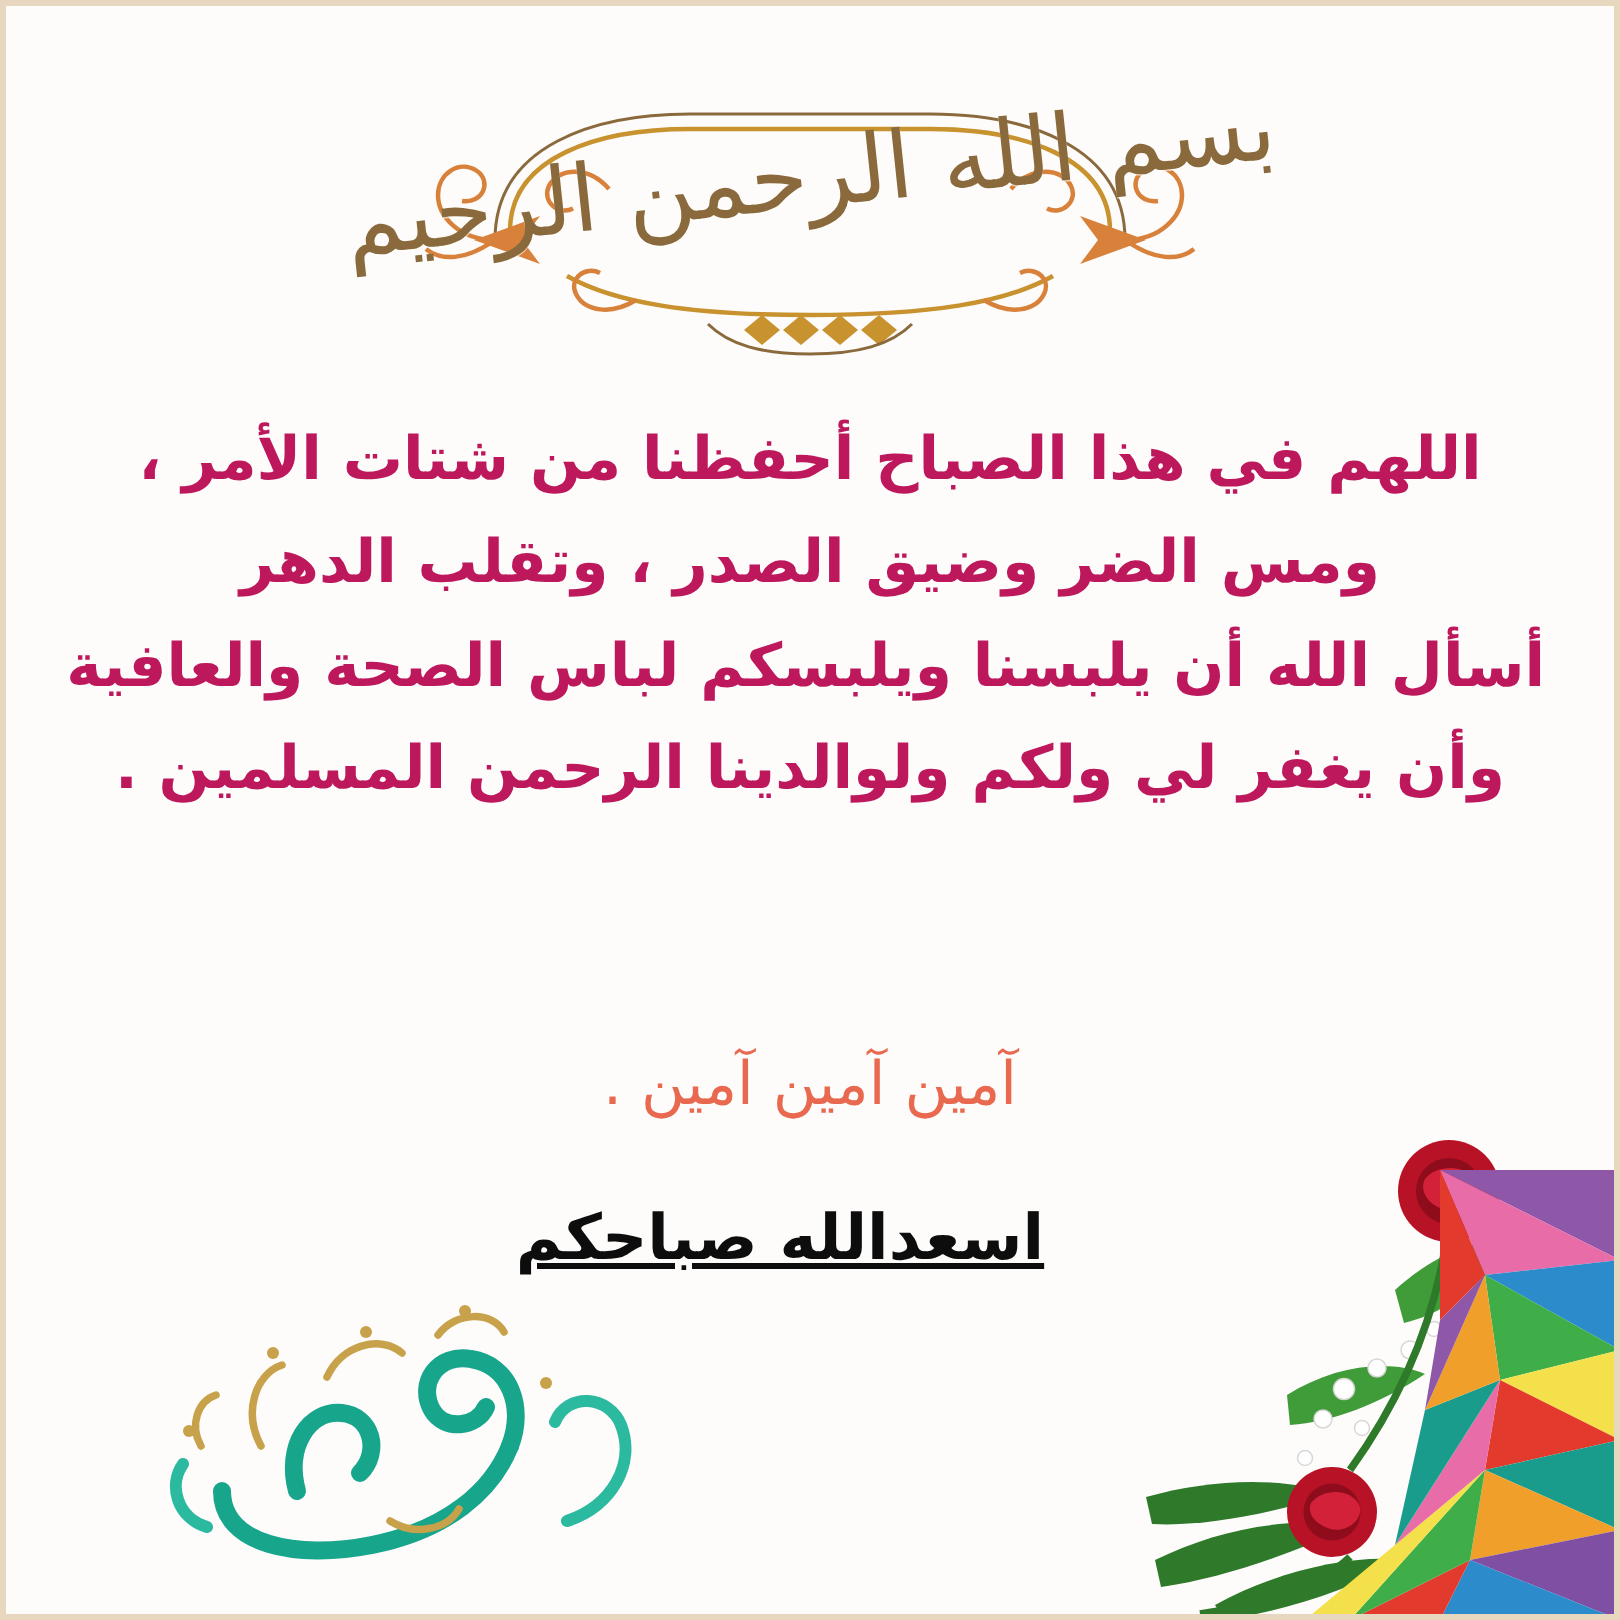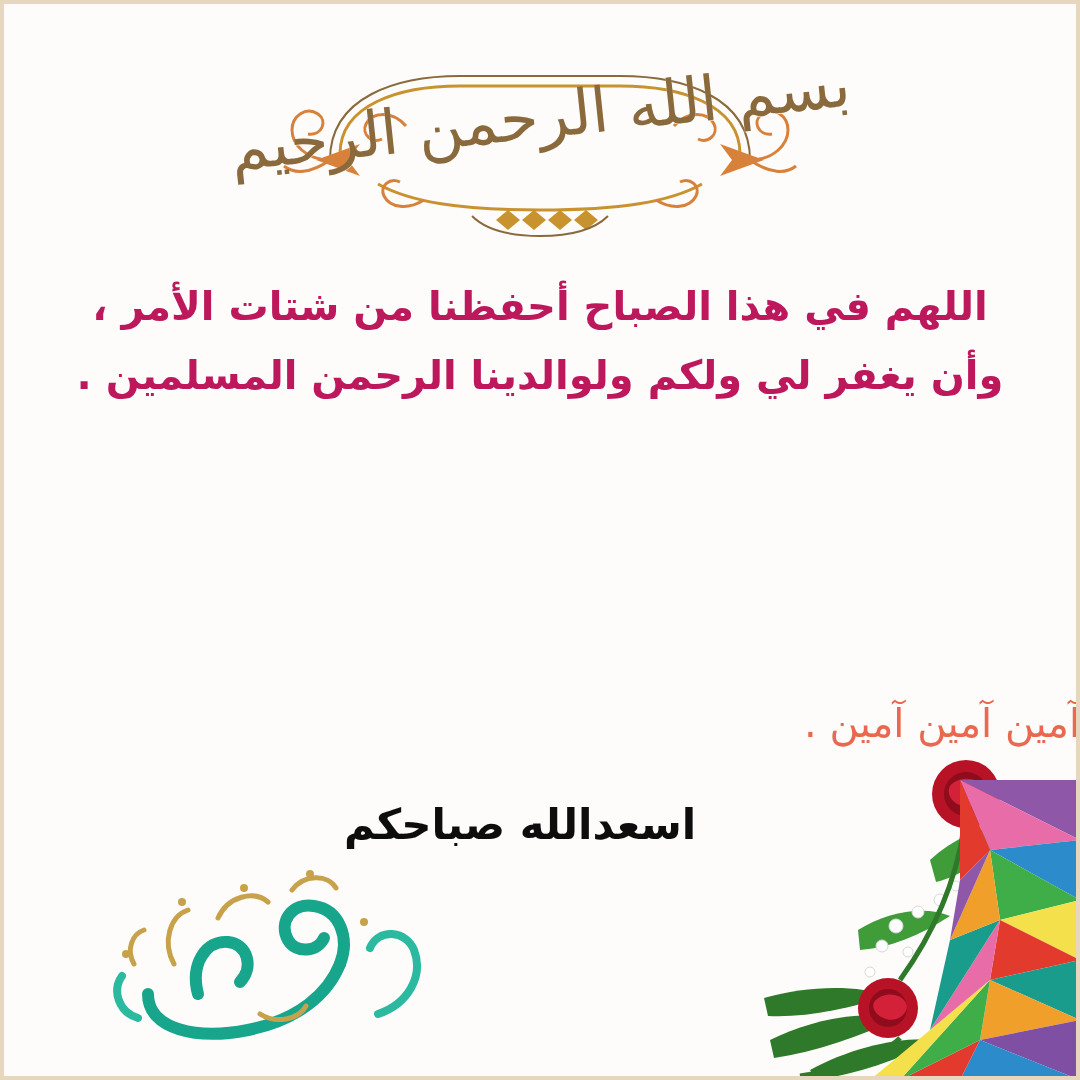--- a/index.html
+++ b/index.html
@@ -80,20 +80,21 @@
     display: block;
     white-space: nowrap;
   }
 
   
   .ameen {
     position: absolute;
     top: 700px;
     left: 0;
     width: 1080px;
+    text-align: center;
     direction: rtl;
     color: #e8694f;
     font-family: "DejaVu Sans", sans-serif;
     font-size: 40px;
     letter-spacing: 1px;
   }
 
   
   .greeting {
     position: absolute;
@@ -101,20 +102,21 @@
     left: 0;
     width: 1080px;
     text-align: center;
     direction: rtl;
     color: #0d0d0d;
     font-family: "DejaVu Sans", sans-serif;
     font-weight: bold;
     font-size: 42px;
     padding-right: 40px;
     box-sizing: border-box;
+    text-decoration: underline;
   }
 
   
   .sabah {
     position: absolute;
     left: 78px;
     bottom: 16px;
     width: 400px;
     height: 220px;
   }
@@ -177,20 +179,22 @@
       </g>
       <g fill="none" stroke="#8a6a3c" stroke-width="2">
         <path d="M262 182 c14 14 36 20 68 20 c32 0 54 -6 68 -20"></path>
       </g>
     </svg>
     <div class="basmala-text">بسم الله الرحمن الرحيم</div>
   </div>
 
   <div class="dua">
     <span class="line">اللهم في هذا الصباح أحفظنا من شتات الأمر ،</span>
+    <span class="line">ومس الضر وضيق الصدر ، وتقلب الدهر</span>
+    <span class="line">أسأل الله أن يلبسنا ويلبسكم لباس الصحة والعافية</span>
     <span class="line">وأن يغفر لي ولكم ولوالدينا الرحمن المسلمين .</span>
   </div>
 
   <div class="ameen">آمين آمين آمين .</div>
 
   <div class="greeting">اسعدالله صباحكم</div>
 
   <div class="sabah">
     <svg viewBox="0 0 400 220" xmlns="http://www.w3.org/2000/svg">
       <g fill="none" stroke="#17a58c" stroke-width="12" stroke-linecap="round">

